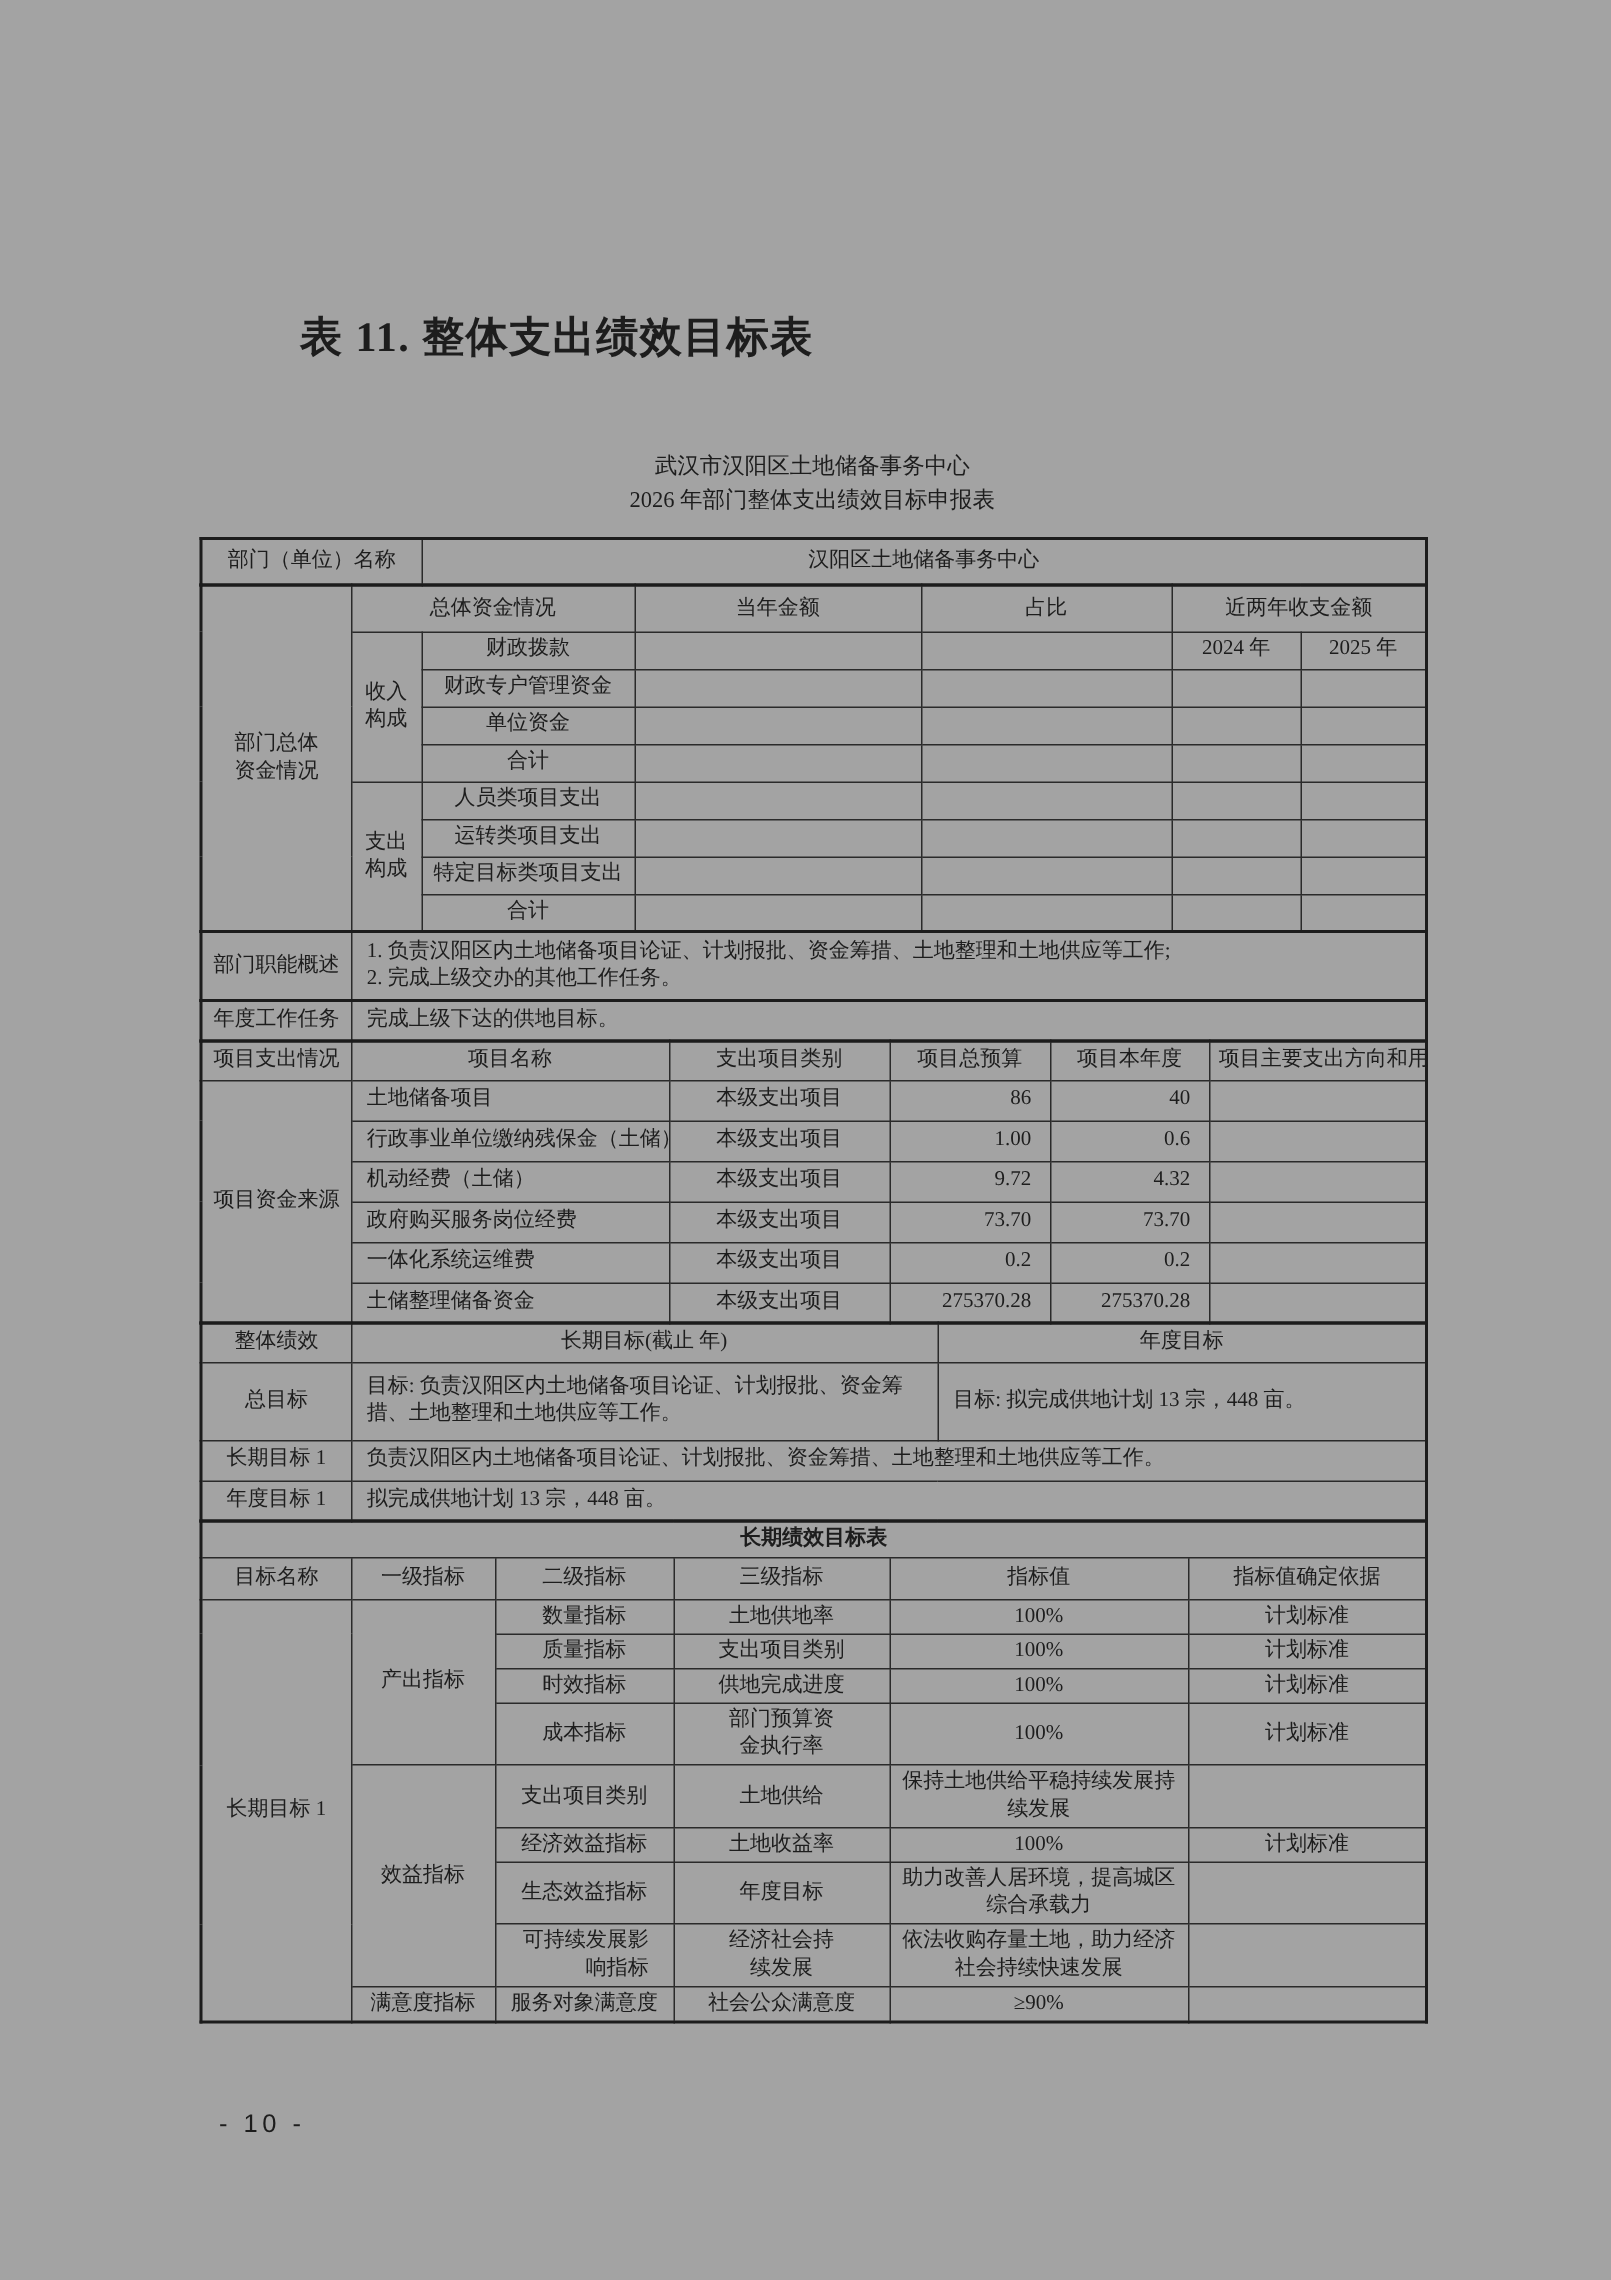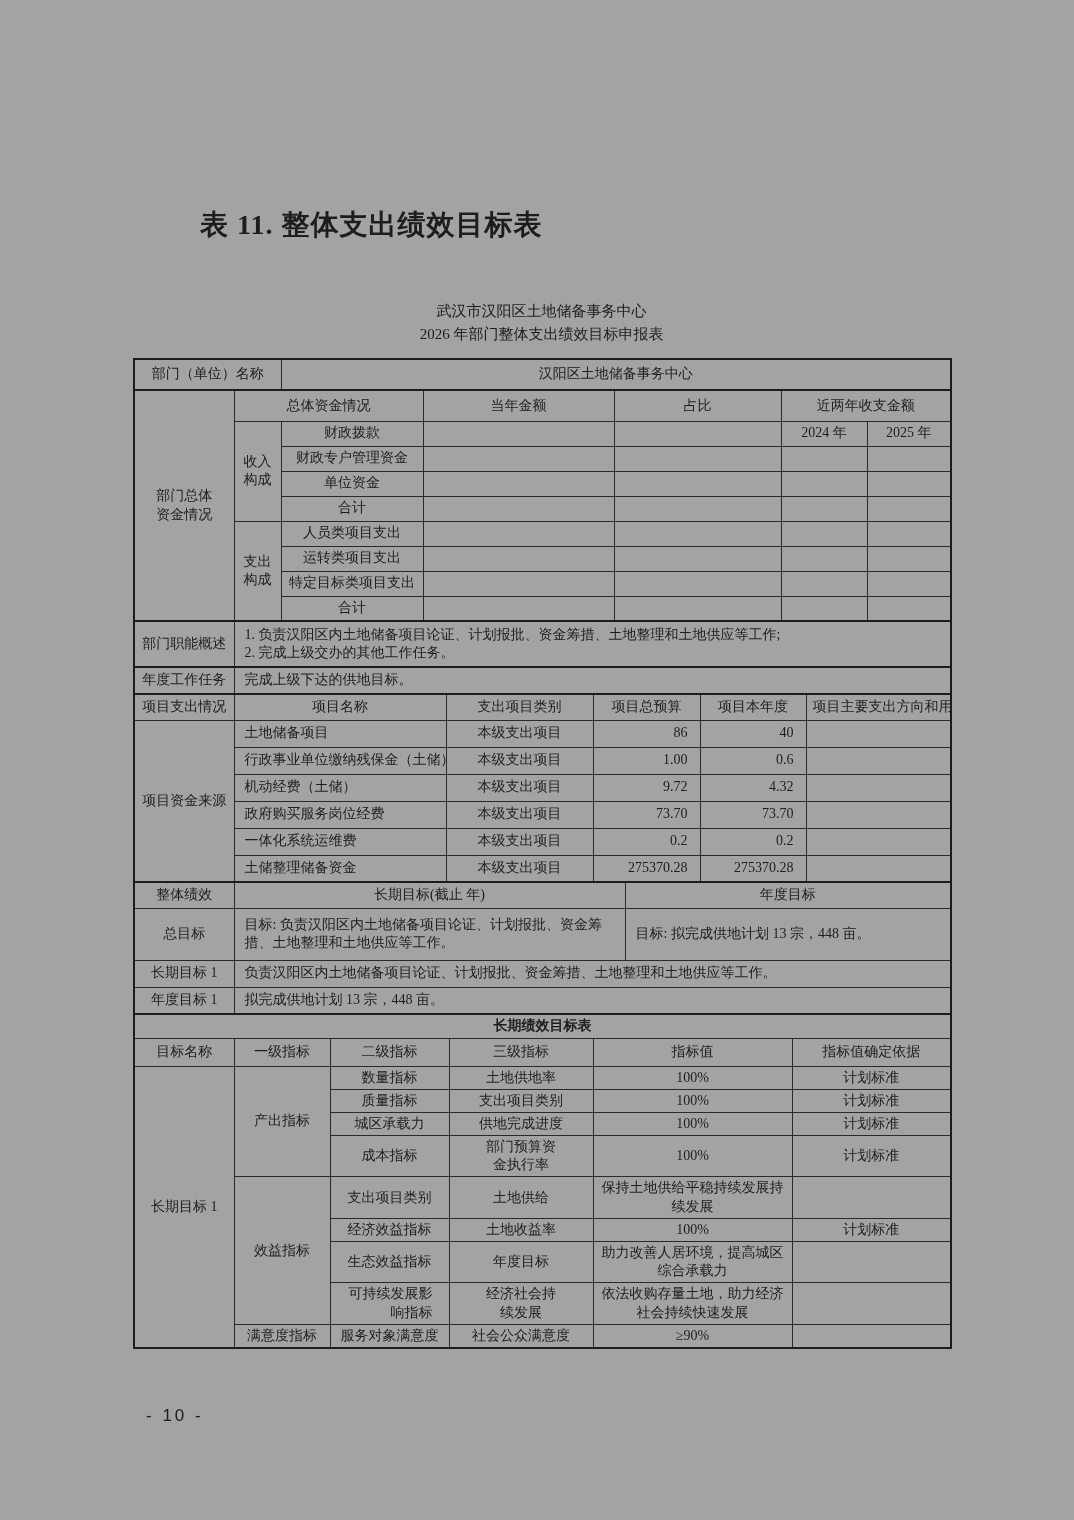--- a/index.html
+++ b/index.html
@@ -303,21 +303,21 @@
         <td>100%</td>
         <td>计划标准</td>
       </tr>
       <tr style="height:22px">
         <td>质量指标</td>
         <td>支出项目类别</td>
         <td>100%</td>
         <td>计划标准</td>
       </tr>
       <tr style="height:22px">
-        <td>城区承载力</td>
+        <td>时效指标</td>
         <td>供地完成进度</td>
         <td>100%</td>
         <td>计划标准</td>
       </tr>
       <tr style="height:36px">
         <td>成本指标</td>
         <td><span class="wrap5">部门预算资金执行率</span></td>
         <td>100%</td>
         <td>计划标准</td>
       </tr>

